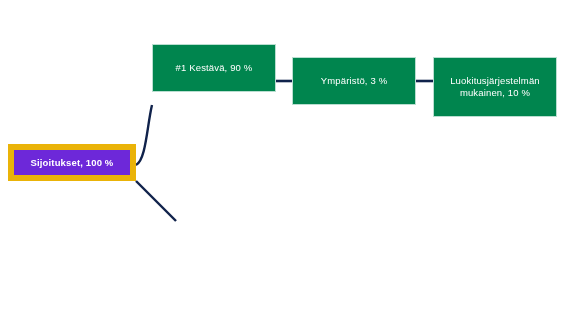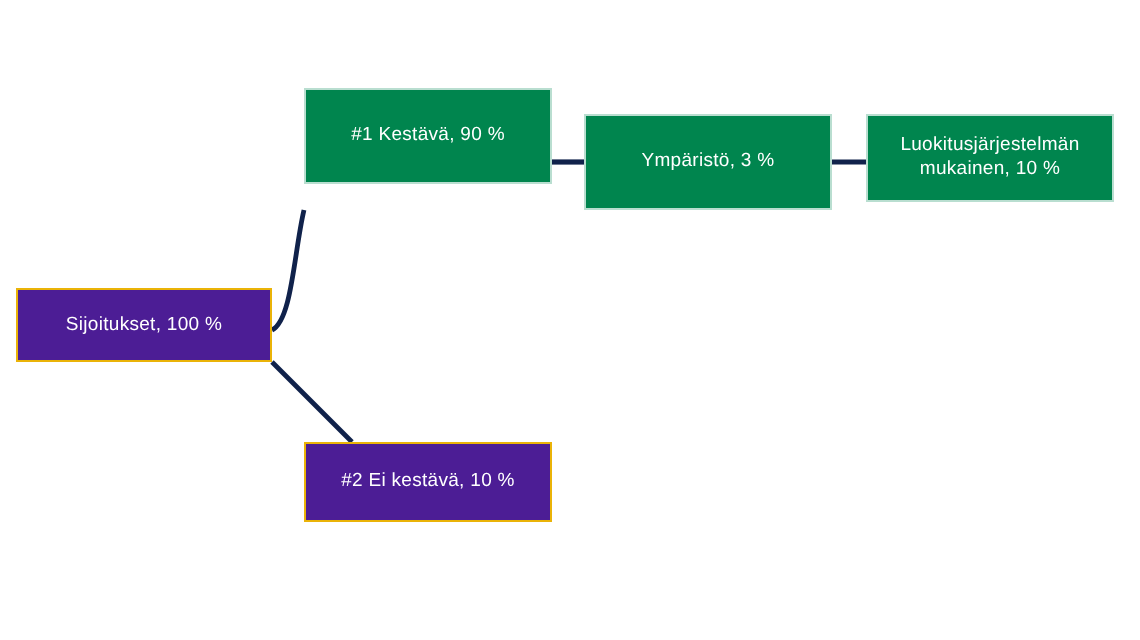--- a/index.html
+++ b/index.html
@@ -41,22 +41,23 @@
     line-height: 12px;
     letter-spacing: 0.15px;
     padding: 2px 6px;
     z-index: 2;
   }
   .node-green {
     background: #00854E;
     border: 1px solid #b9ded0;
   }
   .node-blue {
-    background: #4c1d95;
-    border: 1px solid #eab308;
+    background: #6d28d9;
+    border: 6px solid #eab308;
+    font-weight: bold;
   }
   .node-label {
     display: block;
     width: 100%;
   }
 </style>
 </head>
 <body>
 
 <div id="diagram-canvas">
@@ -73,21 +74,18 @@
   </div>
 
   <div class="node node-green" style="left:152px; top:44px; width:124px; height:48px;">
     <span class="node-label">#1 Kestävä, 90 %</span>
   </div>
 
   <div class="node node-green" style="left:292px; top:57px; width:124px; height:48px;">
     <span class="node-label">Ympäristö, 3 %</span>
   </div>
 
-  <div class="node node-green" style="left:433px; top:57px; width:124px; height:44px;">
+  <div class="node node-green" style="left:433px; top:57px; width:124px; height:60px;">
     <span class="node-label">Luokitusjärjestelmän mukainen, 10 %</span>
   </div>
 
-  <div class="node node-blue" style="left:152px; top:221px; width:124px; height:40px;">
-    <span class="node-label">#2 Ei kestävä, 10 %</span>
-  </div>
 
 </div>
 
 </body></html>

